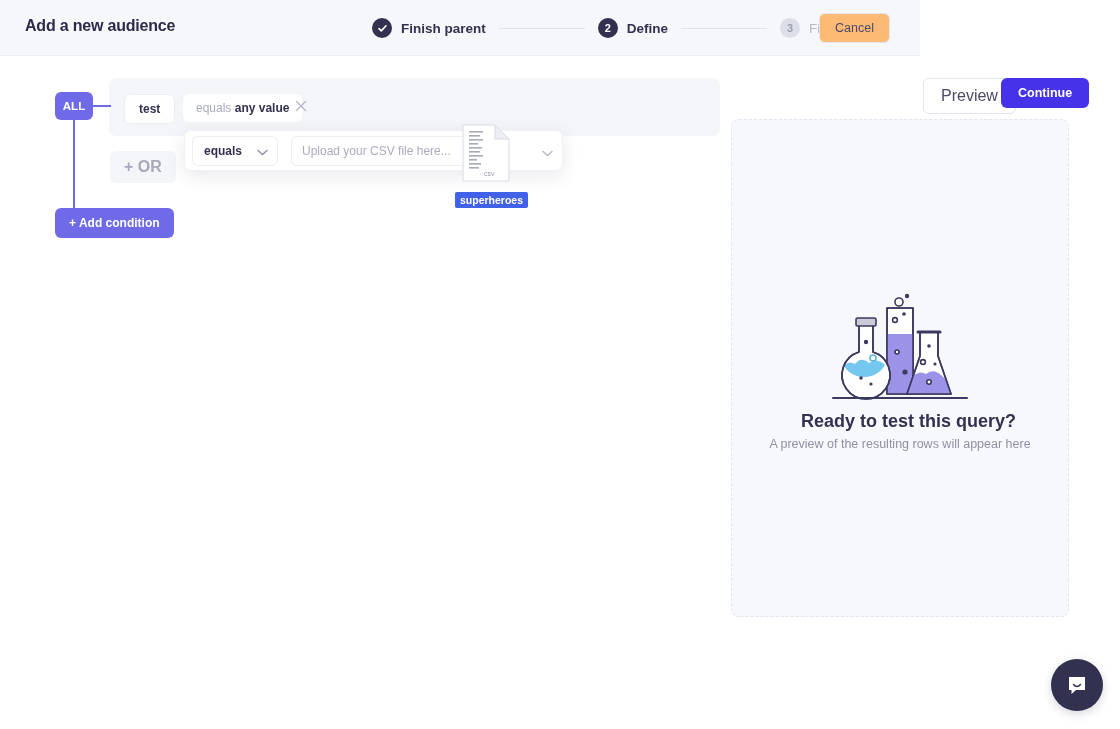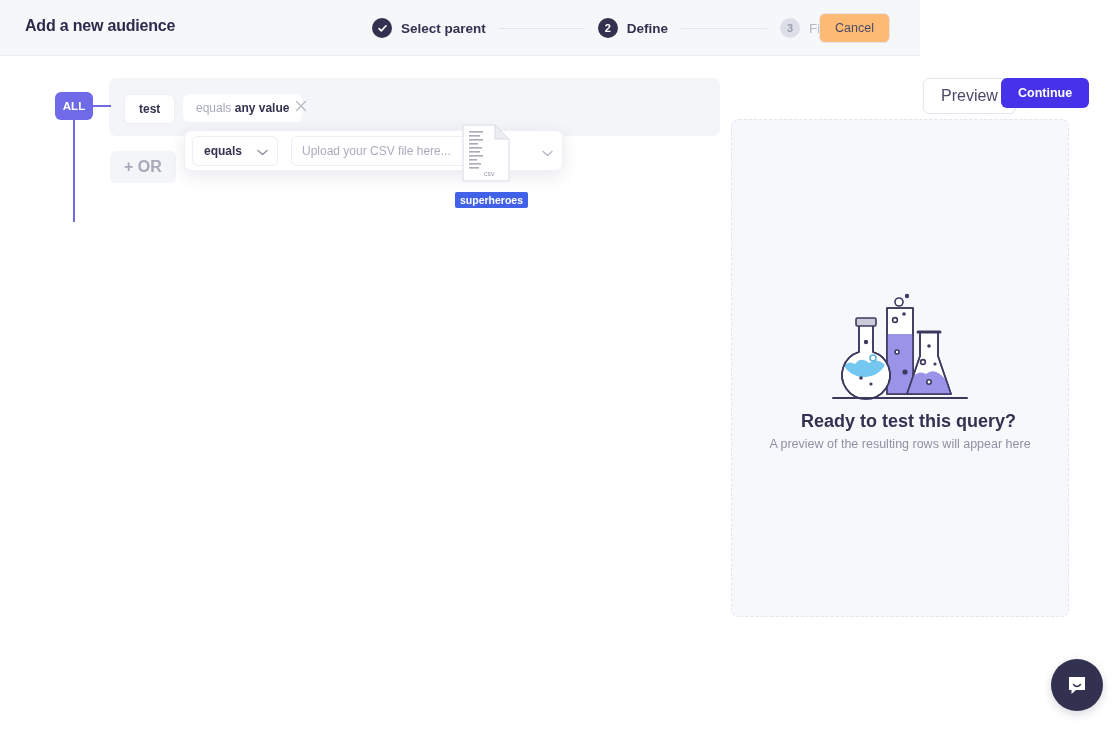--- a/index.html
+++ b/index.html
@@ -185,21 +185,21 @@
   <div class="header">
     <div class="header-title">Add a new audience</div>
 
     <div class="stepper">
       <div class="step">
         <div class="step-marker done">
           <svg width="11" height="11" viewBox="0 0 11 11">
             <path d="M2 5.6 L4.3 7.9 L9 2.8" stroke="#ffffff" stroke-width="1.6" fill="none" stroke-linecap="round" stroke-linejoin="round"></path>
           </svg>
         </div>
-        <span class="step-label">Select parent</span>
+        <span class="step-label">Finish parent</span>
       </div>
 
       <div class="step-line"></div>
 
       <div class="step">
         <div class="step-marker active">2</div>
         <span class="step-label">Define</span>
       </div>
 
       <div class="step-line"></div>
@@ -231,20 +231,21 @@
   </div>
 
   <div class="remove-x">
     <svg width="14" height="14" viewBox="0 0 14 14">
       <path d="M2.5 2.5 L11.5 11.5 M11.5 2.5 L2.5 11.5" stroke="#b6b8c6" stroke-width="1.3" stroke-linecap="round"></path>
     </svg>
   </div>
 
   <div class="or-chip">+ OR</div>
 
+  <button class="add-cond-btn">+ Add condition</button>
 
   <div class="popup">
     <div class="popup-select">
       <span class="sel-txt">equals</span>
       <span class="chev">
         <svg width="11" height="7" viewBox="0 0 11 7">
           <path d="M1 1.4 L5.5 5.6 L10 1.4" stroke="#8f91a4" stroke-width="1.4" fill="none" stroke-linecap="round" stroke-linejoin="round"></path>
         </svg>
       </span>
     </div>

